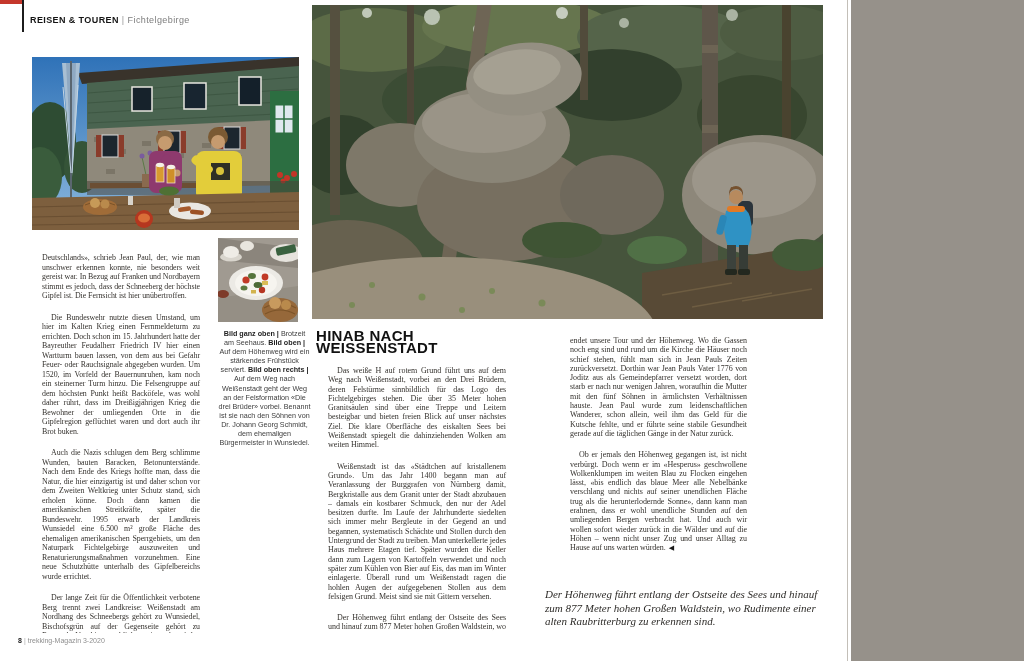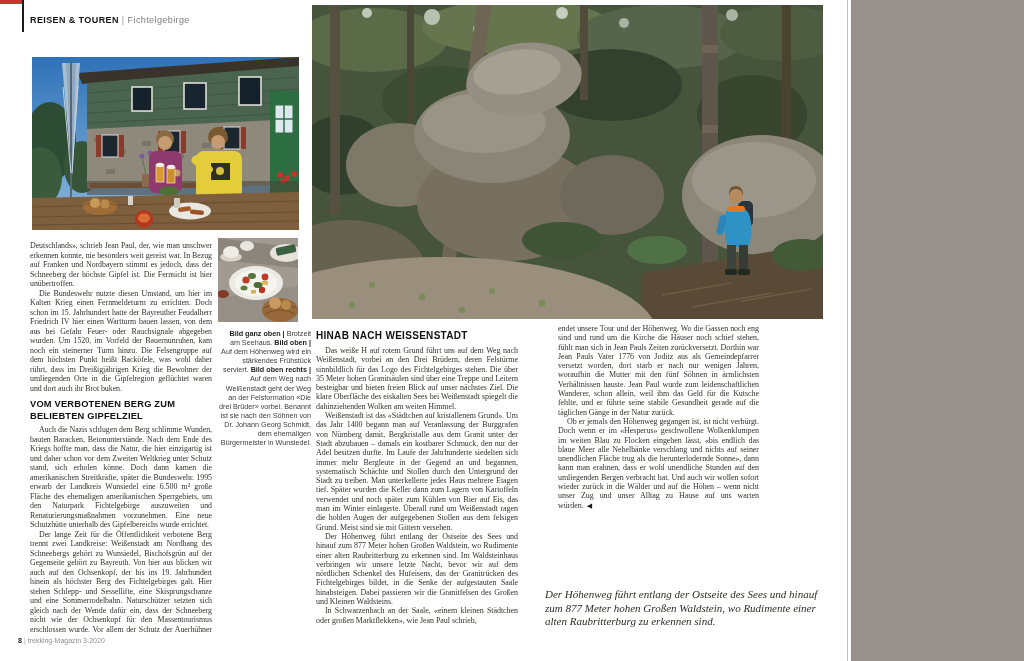--- a/index.html
+++ b/index.html
@@ -25,42 +25,42 @@
   .photo-food{left:218px;top:238px;width:80px;height:84px;}
   .photo-rocks{left:312px;top:5px;width:511px;height:314px;}
   figure svg{display:block;}
 
   
   .col{
     position:absolute;text-align:justify;
     font-size:8px;line-height:9.3px;letter-spacing:-0.05px;
     color:#35322e;
   }
-  .col p{margin:0;text-indent:9px;}
+  .col p{margin:12px;text-indent:9px;}
   .col p.noind{text-indent:0;}
   .col-left{left:30px;top:241px;width:182px;height:392px;overflow:hidden;font-size:7.9px;line-height:9.5px;}
   .col-mid{left:316px;top:330px;width:202px;height:302px;overflow:hidden;}
   .col-right{left:558px;top:324px;width:201px;height:232px;overflow:hidden;}
 
   h3{margin:0;}
   .subhead{
     font-family:"Liberation Sans","DejaVu Sans",sans-serif;
     font-size:9.3px;line-height:11.5px;font-weight:bold;color:#111;
     letter-spacing:.2px;text-align:left;margin:6px 0 3px 0;
   }
   .colhead{
     font-family:"Liberation Sans","DejaVu Sans",sans-serif;
-    font-size:10px;line-height:12px;font-weight:bold;color:#111;
+    font-size:15px;line-height:12px;font-weight:bold;color:#111;
     letter-spacing:.3px;text-align:left;margin:0 0 4px 0;
   }
 
   
   .caption-col{
     position:absolute;left:218px;top:329px;width:93px;
-    font-size:7.2px;line-height:9.1px;color:#3c3c3c;text-align:right;
+    font-size:7.2px;line-height:9.1px;color:#3c3c3c;text-align:center;
   }
   .caption-col p{margin:0;}
   .caption-col b{color:#1e1e1e;}
 
   
   .italic-cap{
     position:absolute;left:545px;top:588px;width:278px;
     font-size:11px;line-height:13.6px;font-style:italic;color:#2e2c29;
     text-align:left;
   }
@@ -337,21 +337,20 @@
         <rect x="7" y="84" width="12" height="6" rx="2" fill="#23281f"></rect>
         <rect x="20" y="84" width="12" height="6" rx="2" fill="#23281f"></rect>
         <rect x="2" y="30" width="7" height="20" rx="3" transform="rotate(14 5 32)" fill="#2a86b6"></rect>
       </g>
     </svg>
   </figure>
 
   <div class="col col-left">
     <p class="noind">Deutschlands», schrieb Jean Paul, der, wie man unschwer erkennen konnte, nie besonders weit gereist war. In Bezug auf Franken und Nordbayern stimmt es jedoch, dass der Schneeberg der höchste Gipfel ist. Die Fernsicht ist hier unübertroffen.</p>
     <p>Die Bundeswehr nutzte diesen Umstand, um hier im Kalten Krieg einen Fernmeldeturm zu errichten. Doch schon im 15. Jahrhundert hatte der Bayreuther Feudalherr Friedrich IV hier einen Wartturm bauen lassen, von dem aus bei Gefahr Feuer- oder Rauchsignale abgegeben wurden. Um 1520, im Vorfeld der Bauernunruhen, kam noch ein steinerner Turm hinzu. Die Felsengruppe auf dem höchsten Punkt heißt Backöfele, was wohl daher rührt, dass im Dreißigjährigen Krieg die Bewohner der umliegenden Orte in die Gipfelregion geflüchtet waren und dort auch ihr Brot buken.</p>
-    <h3 class="subhead">VOM VERBOTENEN BERG ZUM BELIEBTEN GIPFELZIEL</h3>
     <p>Auch die Nazis schlugen dem Berg schlimme Wunden, bauten Baracken, Betonunterstände. Nach dem Ende des Kriegs hoffte man, dass die Natur, die hier einzigartig ist und daher schon vor dem Zweiten Weltkrieg unter Schutz stand, sich erholen könne. Doch dann kamen die amerikanischen Streitkräfte, später die Bundeswehr. 1995 erwarb der Landkreis Wunsiedel eine 6.500 m² große Fläche des ehemaligen amerikanischen Sperrgebiets, um den Naturpark Fichtelgebirge auszuweiten und Renaturierungsmaßnahmen vorzunehmen. Eine neue Schutzhütte unterhalb des Gipfelbereichs wurde errichtet.</p>
     <p>Der lange Zeit für die Öffentlichkeit verbotene Berg trennt zwei Landkreise: Weißenstadt am Nordhang des Schneebergs gehört zu Wunsiedel, Bischofsgrün auf der Gegenseite gehört zu Bayreuth. Von hier aus blicken wir auch auf den Ochsenkopf, der bis ins 19. Jahrhundert hinein als höchster Berg des Fichtelgebirges galt. Hier stehen Schlepp- und Sessellifte, eine Skisprungschanze und eine Sommerrodelbahn. Naturschützer setzten sich gleich nach der Wende dafür ein, dass der Schneeberg nicht wie der Ochsenkopf für den Massentourismus erschlossen wurde. Vor allem der Schutz der Auerhühner war ein Anliegen.</p>
   </div>
 
   <div class="caption-col sans">
     <p>
       <b>Bild ganz oben | </b><span>Brotzeit am Seehaus. </span>
       <b>Bild oben | </b><span>Auf dem Höhenweg wird ein stärkendes Frühstück serviert. </span>
       <b>Bild oben rechts | </b><span>Auf dem Weg nach Weißenstadt geht der Weg an der Felsformation «Die drei Brüder» vorbei. Benannt ist sie nach den Söhnen von Dr. Johann Georg Schmidt, dem ehemaligen Bürgermeister in Wunsiedel.</span>
     </p>

